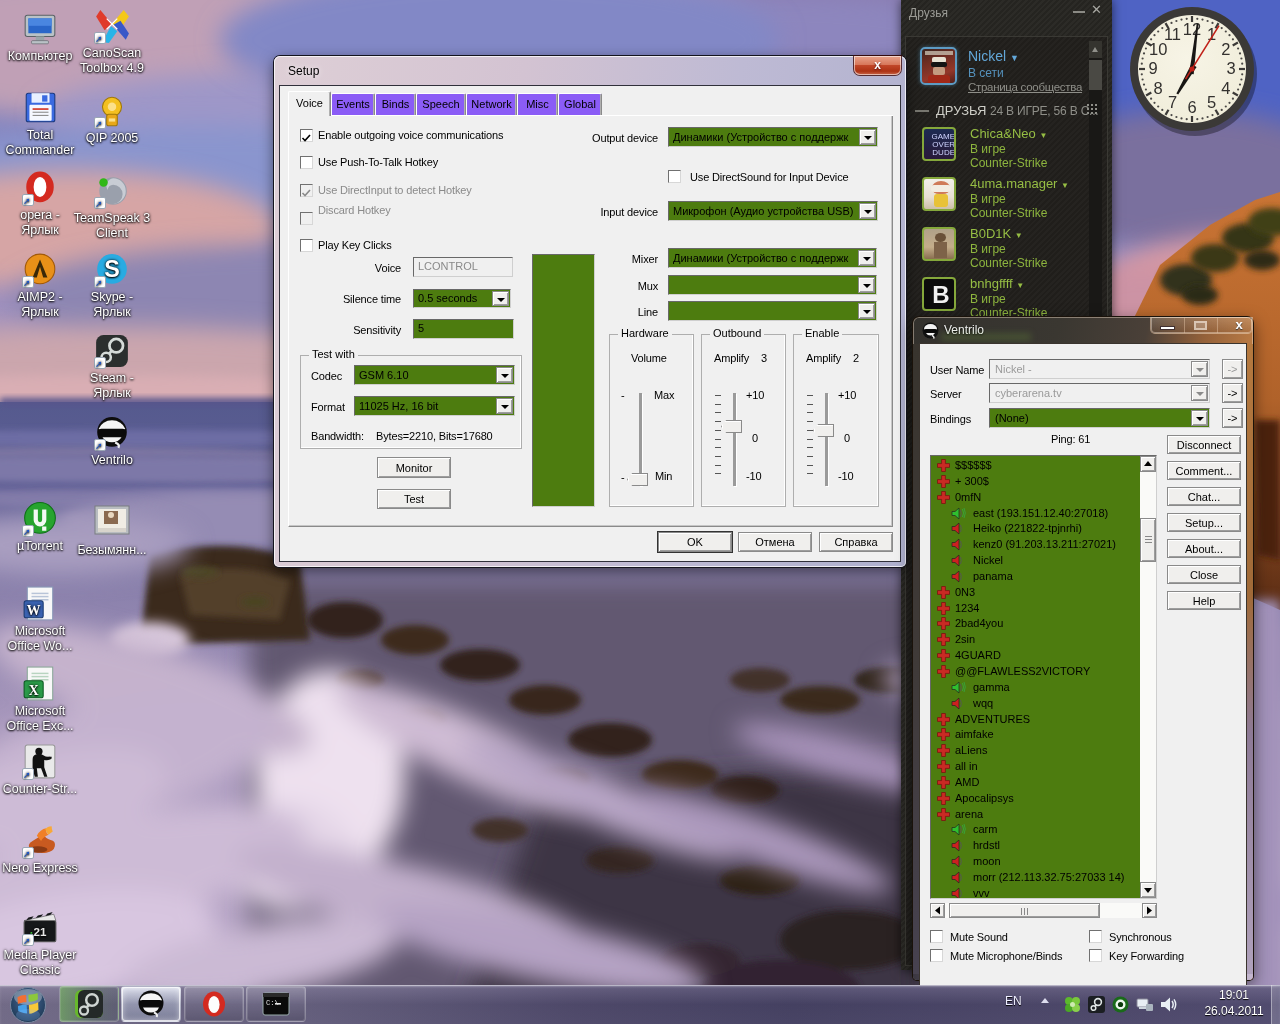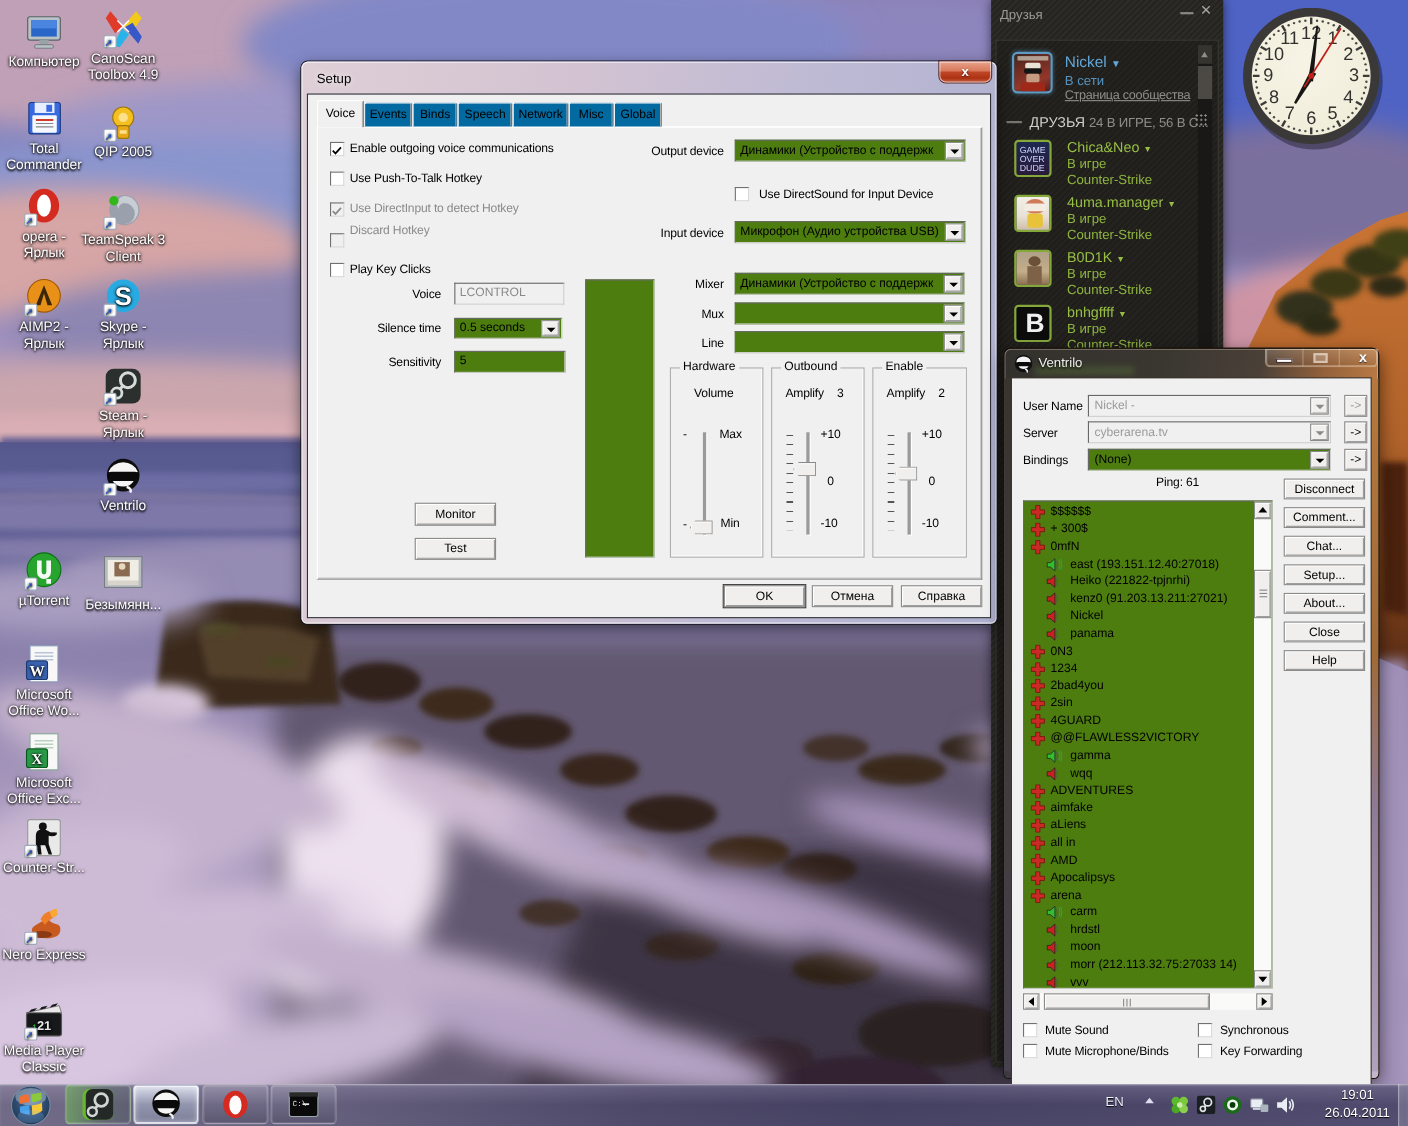--- a/index.html
+++ b/index.html
@@ -18,21 +18,21 @@
 .cb { position:absolute; width:13px; height:13px; background:#fff; border:1px solid #707070; border-right-color:#d7d7d7; border-bottom-color:#d7d7d7; }
 .cb.dis { background:#f0f0f0; }
 .lbl { position:absolute; font-size:11px; color:#000; white-space:nowrap; letter-spacing:-0.15px; }
 .lblr { position:absolute; font-size:11px; color:#000; white-space:nowrap; text-align:right; letter-spacing:-0.15px; }
 .gray { color:#8a8a8a; }
 .grp { position:absolute; border:1px solid #aeaeae; box-shadow:inset -1px -1px 0 #fff; }
 .grp > span { position:absolute; top:-8px; left:8px; background:#f0f0f0; padding:0 3px; font-size:11px; }
 .carr { position:absolute; right:1px; top:1px; bottom:1px; width:17px; background:#f0efed; border:1px solid #8a8a8a; box-shadow:inset 1px 1px 0 #fff, inset -1px -1px 0 #9d9d9d; }
 .carr:after { content:""; position:absolute; left:4px; top:6px; border:4px solid transparent; border-top:4px solid #000; }
 .carr.dis:after { border-top-color:#8a8a8a; }
-.tab { position:absolute; top:0px; height:22px; background:#0369a1; border:1px solid #8a8a8a; border-bottom:none; border-top-color:#fff; border-left-color:#fff; box-shadow:inset -1px 0 0 #b0b0b0; border-radius:2px 2px 0 0; font-size:11px; text-align:center; line-height:21px; }
+.tab { position:absolute; top:0px; height:22px; background:#8b5cf6; border:1px solid #8a8a8a; border-bottom:none; border-top-color:#fff; border-left-color:#fff; box-shadow:inset -1px 0 0 #b0b0b0; border-radius:2px 2px 0 0; font-size:11px; text-align:center; line-height:21px; }
 .ticks { position:absolute; width:6px; height:87px; background:repeating-linear-gradient(180deg,#555 0px,#555 1px,transparent 1px,transparent 8.7px); }
 .crow { height:15.85px; position:relative; }
 .crow .pic { position:absolute; left:6px; top:1px; }
 .crow .ctx { position:absolute; left:24px; top:1px; white-space:nowrap; }
 .crow .sic { position:absolute; left:20px; top:1px; }
 .crow .utx { position:absolute; left:42px; top:1px; white-space:nowrap; }
 .frow { position:absolute; left:0; width:200px; height:50px; }
 .fav { position:absolute; left:16px; top:2px; width:34px; height:34px; border:2px solid #85a83b; border-radius:4px; overflow:hidden; }
 .fn { position:absolute; left:64px; top:1px; font-size:13px; color:#96be44; white-space:nowrap; }
 .fs1 { position:absolute; left:64px; top:17px; font-size:12px; color:#8db53e; }
@@ -399,21 +399,21 @@
       <div class="abs" style="left:0; top:19px; width:13px; height:30px; background:#4a4944;"></div>
     </div>
 
     <div class="abs" style="left:9px; top:73px; width:14px; height:2px; background:#77766f;"></div>
     <div class="abs" style="left:30px; top:66px; font-size:13px; color:#cfcfc8;">ДРУЗЬЯ</div>
     <div class="abs" style="left:84px; top:67px; font-size:12px; letter-spacing:-0.2px; color:#8e8e88; white-space:nowrap;">24 В ИГРЕ, 56 В С...</div>
     <div class="abs" style="left:180px; top:66px; width:12px; height:12px; background-image:radial-gradient(#8f8f89 1px, transparent 1px); background-size:4px 4px;"></div>
 
     <div class="frow" style="top:88px;">
           <div class="fav" style="background:linear-gradient(180deg,#1d2a52,#2a1a3a);">
-            <span style="position:absolute;left:3px;top:4px;font-size:8px;line-height:8px;color:#cfd4ff;text-align:left;width:28px;">GAME OVER DUDE</span>
+            <span style="position:absolute;left:3px;top:4px;font-size:8px;line-height:8px;color:#cfd4ff;text-align:right;width:28px;">GAME OVER DUDE</span>
           </div>
           <div class="fn">Chica&amp;Neo <span style="font-size:8px;">▼</span></div>
           <div class="fs1">В игре</div>
           <div class="fs2">Counter-Strike</div>
         </div>
     <div class="frow" style="top:138px;">
           <div class="fav" style="background:linear-gradient(180deg,#f2efe9 0%,#e8e0d4 60%,#cdbfa8 100%);">
             <div style="position:absolute;left:8px;top:2px;width:18px;height:13px;background:#cf7a58;border-radius:50% 50% 40% 40%;"></div>
             <div style="position:absolute;left:7px;top:6px;width:20px;height:7px;background:#f2ece2;border-radius:3px;"></div>
             <div style="position:absolute;left:10px;top:15px;width:14px;height:13px;background:#e8c238;border-radius:3px;"></div>
@@ -580,20 +580,35 @@
     <div class="lblr" style="left:30px; top:207px; width:91px;">Silence time</div>
     <div class="sunk" style="left:133px; top:203px; width:98px; height:19px;">
           <span style="position:absolute; left:4px; top:2px; font-size:11px;">0.5 seconds</span>
           <span class="carr"></span>
         </div>
     <div class="lblr" style="left:30px; top:238px; width:91px;">Sensitivity</div>
     <div class="sunk" style="left:133px; top:233px; width:101px; height:20px;">
           <span style="position:absolute; left:4px; top:2px; font-size:11px;">5</span>
         </div>
 
+    <div class="grp" style="left:20px; top:269px; width:222px; height:94px;">
+          <span>Test with</span>
+      <div class="lbl" style="left:10px; top:14px;">Codec</div>
+      <div class="sunk" style="left:53px; top:9px; width:161px; height:20px;">
+            <span style="position:absolute; left:4px; top:3px; font-size:11px;">GSM 6.10</span>
+            <span class="carr"></span>
+          </div>
+      <div class="lbl" style="left:10px; top:45px;">Format</div>
+      <div class="sunk" style="left:53px; top:40px; width:161px; height:20px;">
+            <span style="position:absolute; left:4px; top:3px; font-size:11px;">11025 Hz, 16 bit</span>
+            <span class="carr"></span>
+          </div>
+      <div class="lbl" style="left:10px; top:74px;">Bandwidth:</div>
+      <div class="lbl" style="left:75px; top:74px;">Bytes=2210, Bits=17680</div>
+    </div>
 
     <div class="w95btn" style="left:97px; top:371px; width:74px; height:21px; line-height:20px;">Monitor</div>
     <div class="w95btn" style="left:97px; top:403px; width:74px; height:20px; line-height:19px;">Test</div>
 
     <div class="sunk" style="left:252px; top:168px; width:63px; height:253px;"></div>
 
     <div class="lblr" style="left:308px; top:46px; width:70px;">Output device</div>
     <div class="sunk" style="left:388px; top:41px; width:210px; height:20px;">
           <span style="position:absolute; left:4px; top:3px; font-size:11px;">Динамики (Устройство с поддержк</span>
           <span class="carr"></span>

